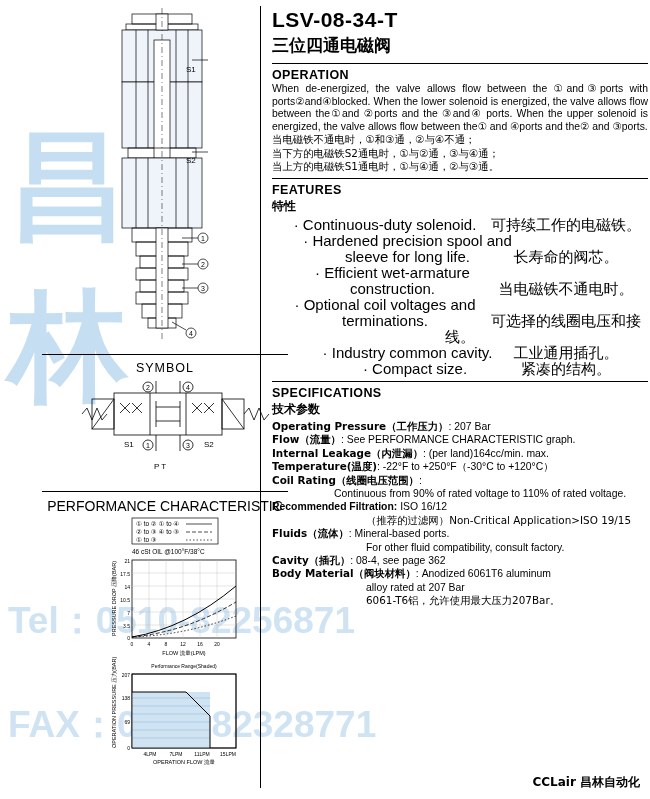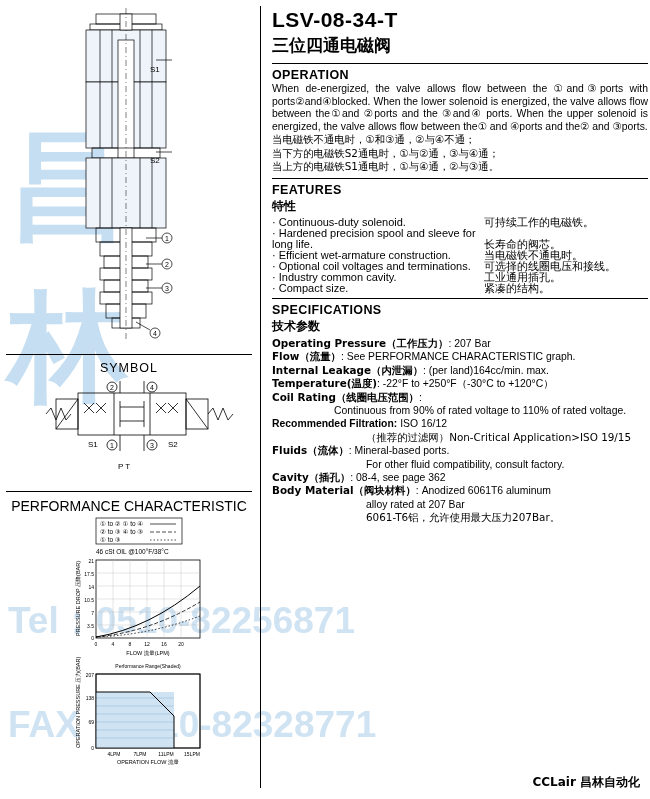--- a/index.html
+++ b/index.html
@@ -23,34 +23,34 @@
   .wm-tel{
     left:8px;top:596px;font-size:37px;letter-spacing:0px;color:#cfe3f3;
     font-family:"Liberation Sans", sans-serif;
   }
   .wm-fax{
     left:8px;top:700px;font-size:37px;color:#cfe3f3;
   }
 
   
   .page{position:relative;z-index:2;width:650px;height:799px;}
-  .left{position:absolute;left:0;top:0;width:258px;height:799px;}
+  .left{position:absolute;left:0;top:0;width:258px;height:799px;padding-left:36px;}
   .right{position:absolute;left:272px;top:8px;width:376px;}
   .vrule{position:absolute;left:260px;top:6px;width:1px;height:782px;background:#000;}
 
   
   .title{font-size:21px;font-weight:bold;letter-spacing:.5px;margin:0 0 2px 0;font-family:"Liberation Sans",sans-serif;}
   .subtitle-cn{font-size:17px;font-weight:bold;margin:0 0 6px 0;font-family:"DejaVu Sans",sans-serif;}
   .subtitle-en{font-size:14.5px;line-height:17px;margin:0 0 10px 0;color:#111;}
   .hr{border:0;border-top:1.6px solid #000;margin:4px 0 4px 0;}
   .sec-h{font-size:12.5px;font-weight:bold;letter-spacing:.4px;margin:2px 0 1px 0;}
   .sec-h-cn{font-size:12px;font-weight:bold;margin:0 0 2px 0;font-family:"DejaVu Sans",sans-serif;}
   .body{font-size:10.4px;line-height:12.6px;text-align:justify;}
   .body-cn{font-size:10.4px;line-height:13.5px;font-family:"DejaVu Sans",sans-serif;}
-  .feat{font-size:11px;line-height:11px;position:relative;}
+  .feat{font-size:15px;line-height:16px;position:relative;text-align:center;}
   .feat .en{display:inline-block;width:212px;}
   .feat .cn{font-family:"DejaVu Sans",sans-serif;}
   .spec{font-size:10.4px;line-height:13.4px;}
   .spec b{font-weight:bold;}
   .indent{display:block;padding-left:62px;}
   .indent2{display:block;padding-left:94px;}
   .cn{font-family:"DejaVu Sans",sans-serif;}
 
   
   .sec-label{font-size:12.5px;letter-spacing:1px;text-align:center;margin:6px 0 2px 0;}

